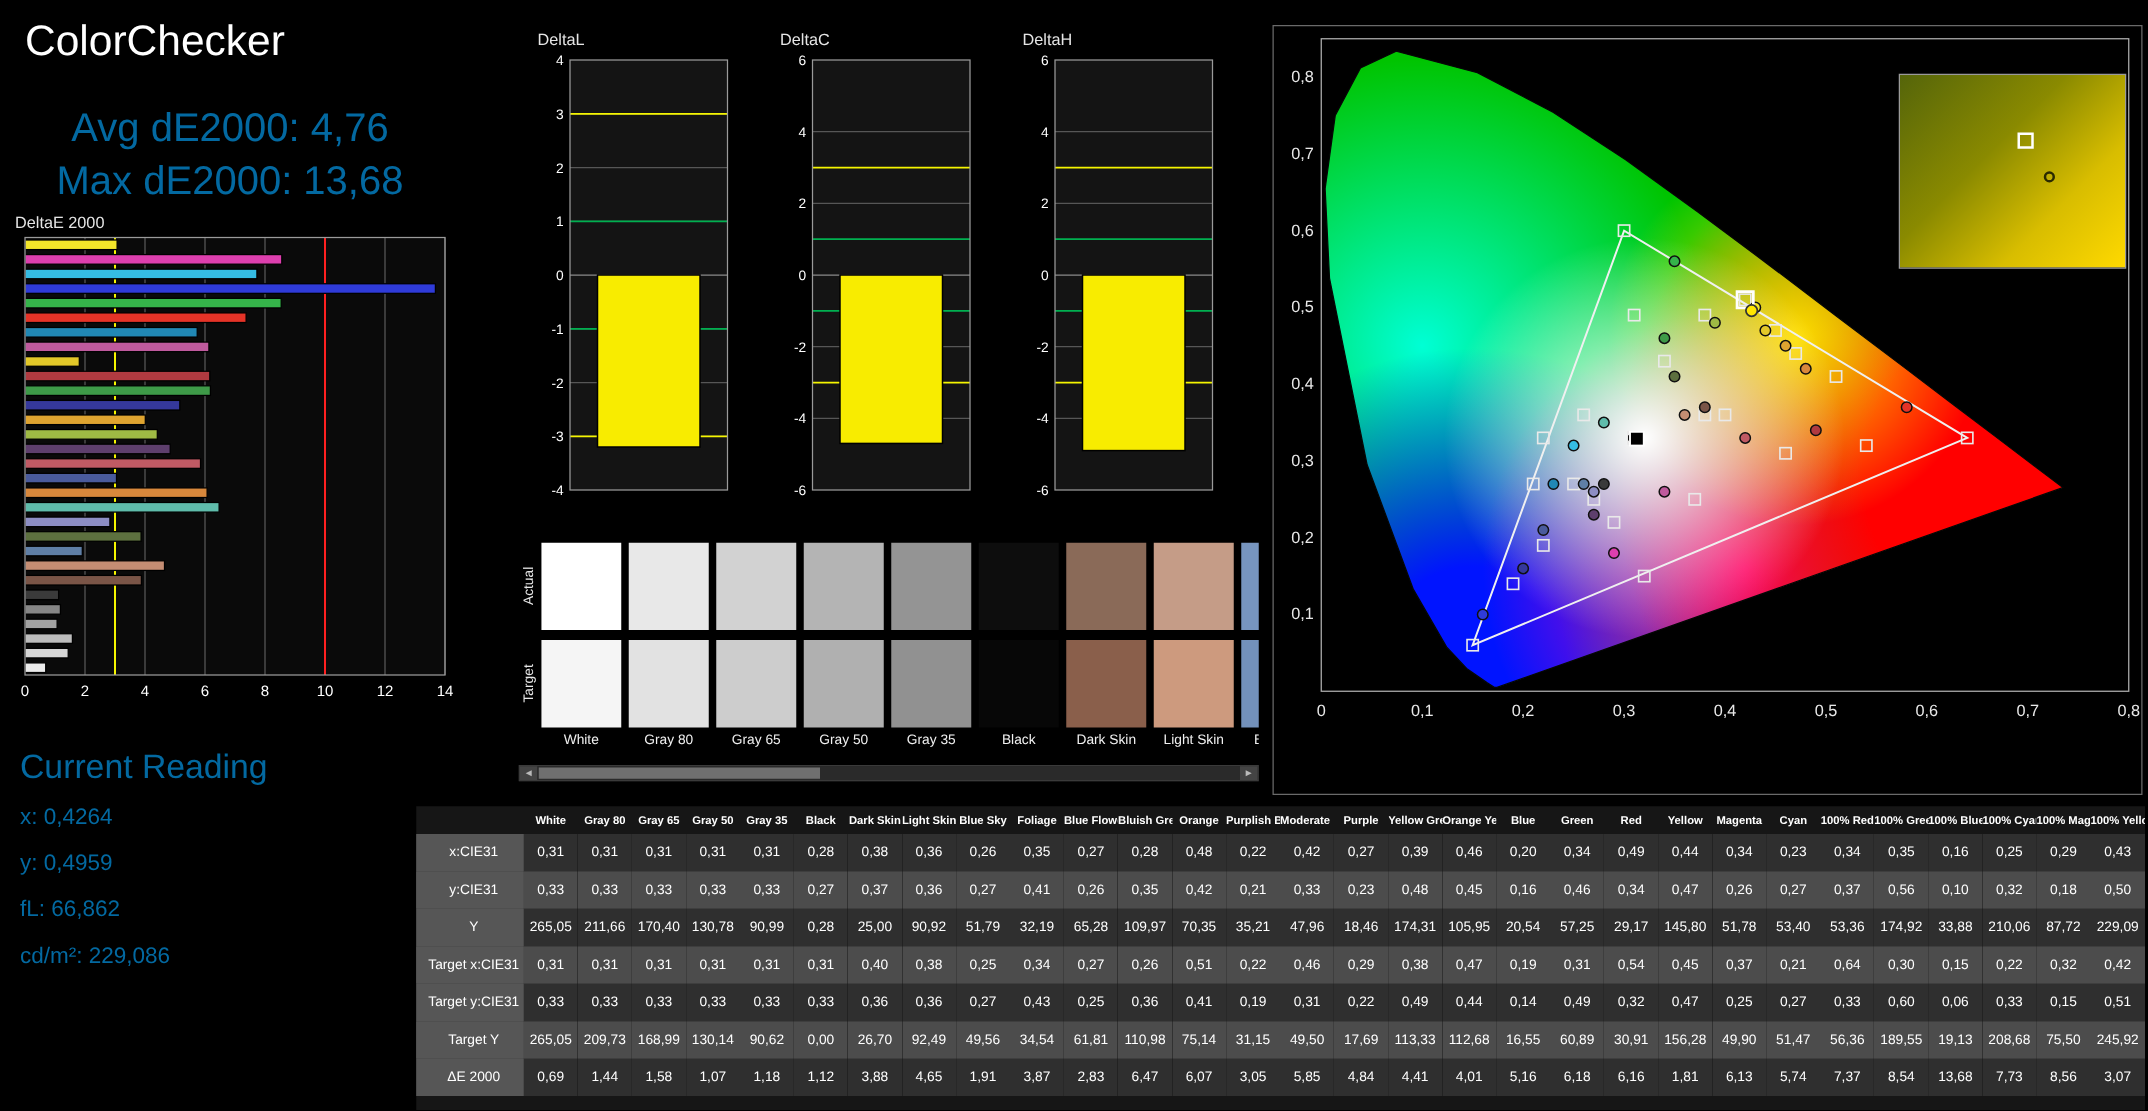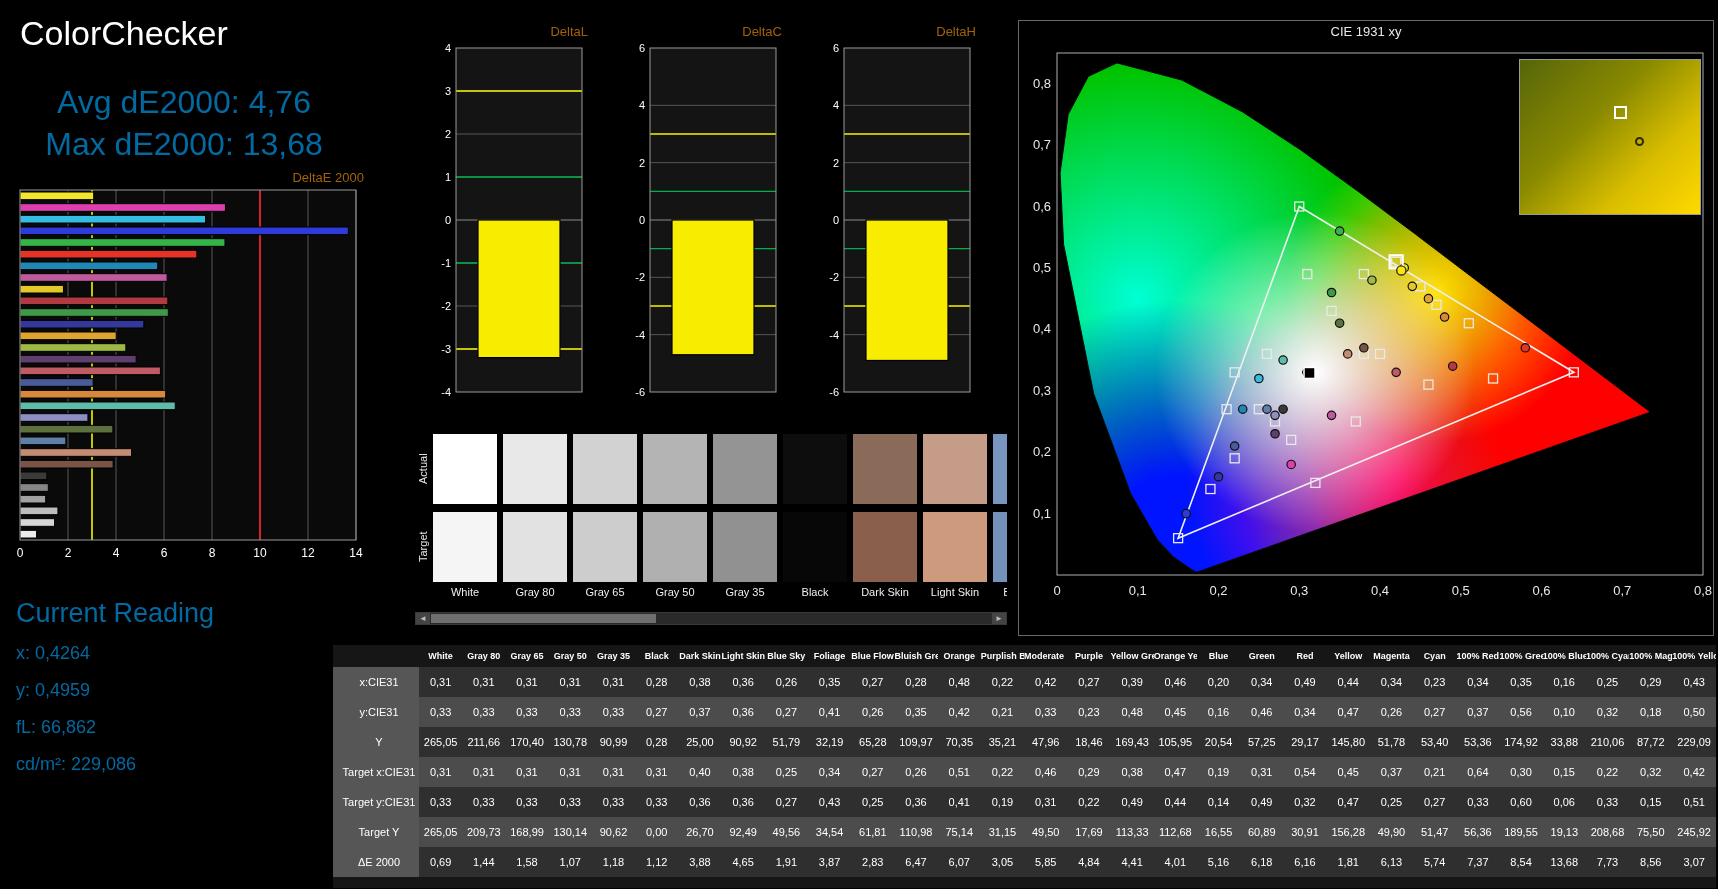--- a/index.html
+++ b/index.html
@@ -8,21 +8,21 @@
        font-family:"Liberation Sans",sans-serif;overflow:hidden;position:relative}
   svg{display:block}
   text{font-family:"Liberation Sans",sans-serif}
 
   #page-title{position:absolute;left:20px;top:14px;font-size:34px;color:#ffffff}
   #avg-line,#max-line{position:absolute;left:4px;width:360px;text-align:center;font-size:32px;color:#0369a1}
   #avg-line{top:84px}
   #max-line{top:126px}
 
   .chart-wrap{position:absolute}
-  .chart-title{font-size:13px;text-align:right;color:#a16207;height:16px;line-height:16px}
+  .chart-title{font-size:13px;text-align:left;color:#e5e5e5;height:16px;line-height:16px}
 
   #deltaE-wrap{left:12px;top:170px;width:352px}
   #deltaL-wrap{left:430px;top:24px;width:158px}
   #deltaC-wrap{left:624px;top:24px;width:158px}
   #deltaH-wrap{left:818px;top:24px;width:158px}
 
   
   .vlabel{position:absolute;left:415px;width:16px;height:70px;font-size:11px;color:#e8e8e8;
           writing-mode:vertical-rl;transform:rotate(180deg);display:flex;align-items:center;justify-content:center}
   #vlabel-actual{top:434px}
@@ -254,21 +254,20 @@
   </div>
 <div id="swatch-scrollbar">
   <div class="sb-btn">◄</div>
   <div id="sb-track">
     <div id="sb-thumb"></div>
   </div>
   <div class="sb-btn">►</div>
 </div>
 
 <div id="cie-panel">
-  <div id="cie-title">CIE 1931 xy</div>
   <svg id="cie-svg" width="694" height="570">
       <defs>
         <clipPath id="locus-clip">
           <path d="M178.6 528.9L176.4 528.9L170.8 525.3L154.3 513.8L138.2 496.5L111.7 450.5L74.7 350.8L44.6 201.4L41.1 129.9L49.2 71.3L69.4 33.3L98.0 19.9L162.9 37.1L223.4 68.8L281.5 106.8L339.3 148.5L396.6 191.3L451.8 233.2L502.5 271.5L544.3 303.2L575.6 326.9L596.4 342.7L618.6 359.5L631.3 369.1Z"></path>
         </clipPath>
         <radialGradient id="g-cyan" cx="118.75" cy="255.6470588235294" r="230" gradientUnits="userSpaceOnUse">
           <stop offset="0%" stop-color="#00ffd5" stop-opacity="1"></stop>
           <stop offset="100%" stop-color="#00ffd5" stop-opacity="0"></stop>
         </radialGradient>
         <radialGradient id="g-blue" cx="159.125" cy="507.43529411764706" r="250" gradientUnits="userSpaceOnUse">
@@ -549,21 +548,21 @@
           <td>25,00</td>
           <td>90,92</td>
           <td>51,79</td>
           <td>32,19</td>
           <td>65,28</td>
           <td>109,97</td>
           <td>70,35</td>
           <td>35,21</td>
           <td>47,96</td>
           <td>18,46</td>
-          <td>169,43</td>
+          <td>174,31</td>
           <td>105,95</td>
           <td>20,54</td>
           <td>57,25</td>
           <td>29,17</td>
           <td>145,80</td>
           <td>51,78</td>
           <td>53,40</td>
           <td>53,36</td>
           <td>174,92</td>
           <td>33,88</td>

